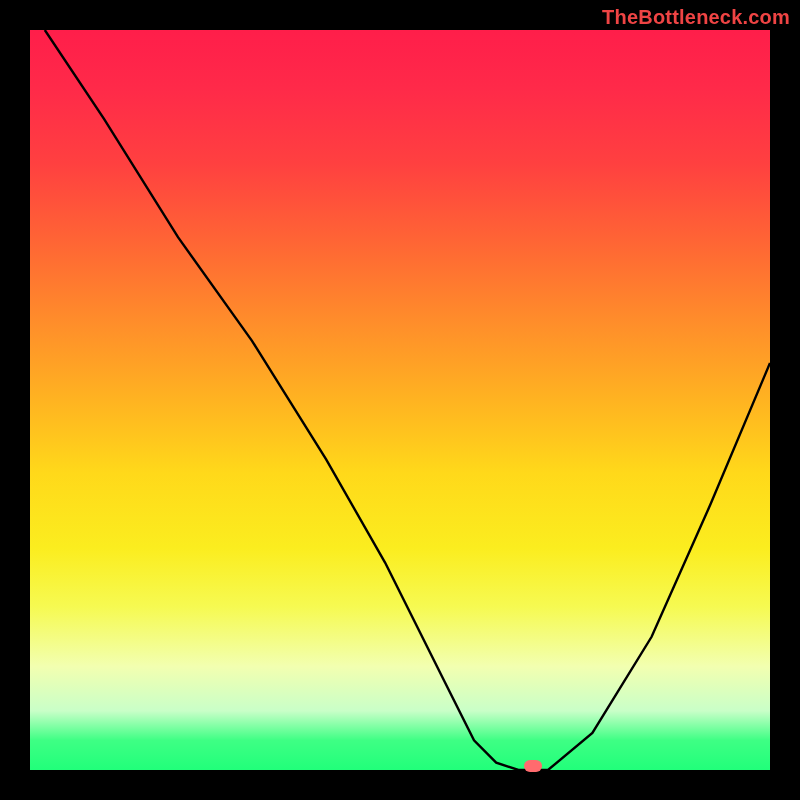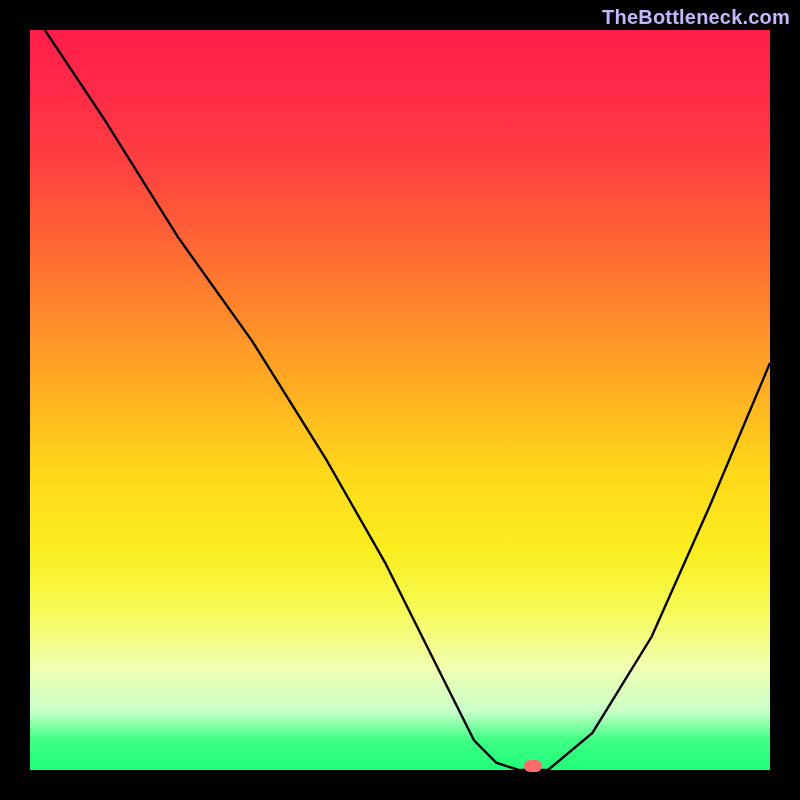--- a/index.html
+++ b/index.html
@@ -1,17 +1,17 @@
 <!DOCTYPE html>
 <html><head>
 <meta charset="utf-8">
 <style>
 html,body{margin:0;padding:0;width:800px;height:800px;overflow:hidden;font-family:Arial,Helvetica,sans-serif}
 .wrap{position:relative;width:800px;height:800px;background:#000}
-.watermark{position:absolute;top:6px;right:10px;color:#c4b5fd;font-size:20px;font-weight:600;letter-spacing:.2px;z-index:5}
+.watermark{position:absolute;top:6px;right:10px;color:#ef4444;font-size:20px;font-weight:600;letter-spacing:.2px;z-index:5}
 .plot{position:absolute;left:30px;top:30px;width:740px;height:740px}
 .gradient{position:absolute;inset:0;background:linear-gradient(to bottom,
  #ff1e4a 0%, #ff2a49 8%, #ff4040 18%, #ff6a33 30%, #ff8f2a 40%,
  #ffb321 50%, #ffd91a 60%, #fbed1f 70%, #f6fa52 78%, #f2ffb0 86%,
  #c9ffc8 92%, #3eff84 96%, #21ff7a 100%)}
 .curve{position:absolute;inset:0;z-index:2}
 .marker{position:absolute;width:18px;height:12px;border-radius:6px;background:#ff6b6e;z-index:3;transform:translate(-50%,-50%)}
 </style>
 </head>
 <body>

